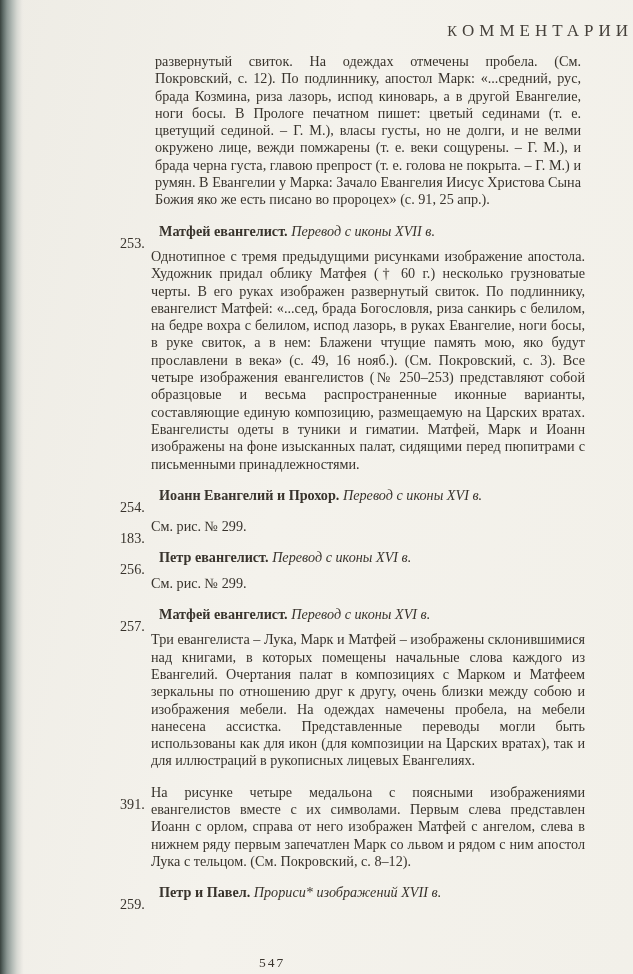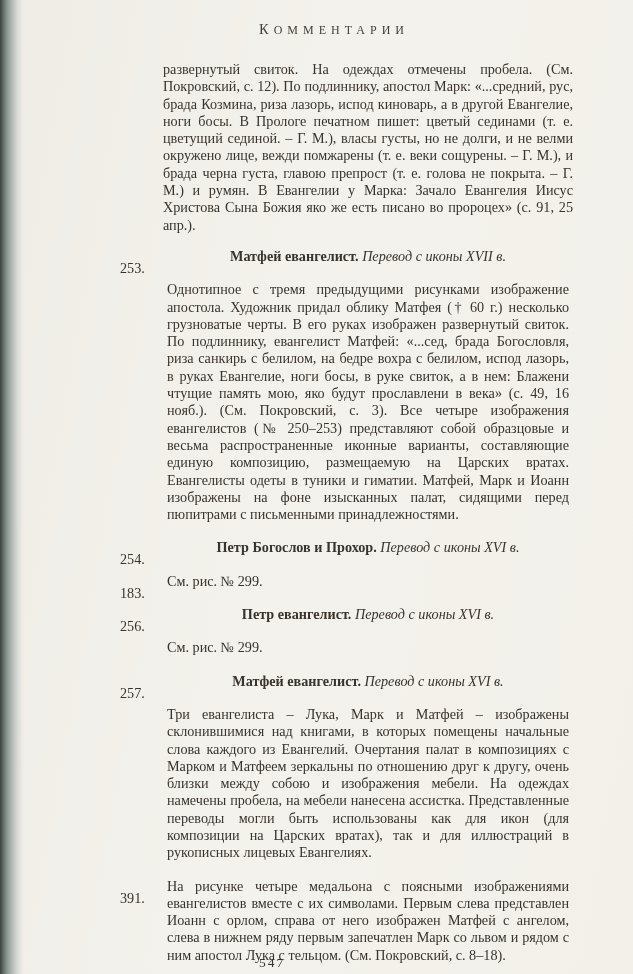--- a/index.html
+++ b/index.html
@@ -18,64 +18,63 @@
     width: 24px;
     background: linear-gradient(to right,
       #39423e 0px, #5d6a66 3px, #8b9692 7px,
       #b2bab5 12px, #d6d8d2 17px, #eceae4 22px, rgba(238,236,229,0) 24px);
   }
   .running-head {
     position: absolute;
     top: 21px;
     left: 35px;
     right: 0;
-    text-align: center;
-    font-size: 12px;
+    text-align: right;
+    font-size: 17px;
     letter-spacing: 5px;
     text-transform: uppercase;
     color: #45403a;
   }
   .running-head::first-letter {
     font-size: 14.5px;
   }
   .page-content {
     position: absolute;
     left: 151px;
     top: 49px;
     width: 434px;
     font-size: 14.2px;
     line-height: 17.3px;
   }
   .continuation {
-    margin: 12px;
+    margin: 4px;
     text-align: justify;
   }
   .entry {
     position: relative;
     margin-top: 14px;
   }
   .entry-num {
     position: absolute;
     left: -31px;
     top: 0;
     white-space: nowrap;
     margin-top: 12px;
   }
   .entry-heading {
-    margin: 0;
-    text-align: center;
+    margin: 8px;
   }
   .entry-title {
     font-weight: bold;
   }
   .entry-subtitle {
     font-style: italic;
   }
   .entry-body {
-    margin: 16px;
+    margin: 0;
     text-align: justify;
   }
   .page-number {
     position: absolute;
     left: 259px;
     bottom: 3px;
     font-size: 13.5px;
     letter-spacing: 2px;
     color: #3c362f;
     margin-top: 17px;
@@ -97,21 +96,21 @@
     <p class="entry-heading">
       <span class="entry-title">Матфей евангелист.</span>
       <span class="entry-subtitle">Перевод с иконы XVII в.</span>
     </p>
     <p class="entry-body">Однотипное с тремя предыдущими рисунками изображение апостола. Художник придал облику Матфея († 60 г.) несколько грузноватые черты. В его руках изображен развернутый свиток. По подлиннику, евангелист Матфей: «...сед, брада Богословля, риза санкирь с белилом, на бедре вохра с белилом, испод лазорь, в руках Евангелие, ноги босы, в руке свиток, а в нем: Блажени чтущие память мою, яко будут прославлени в века» (с. 49, 16 нояб.). (См. Покровский, с. 3). Все четыре изображения евангелистов (№ 250–253) представляют собой образцовые и весьма распространенные иконные варианты, составляющие единую композицию, размещаемую на Царских вратах. Евангелисты одеты в туники и гиматии. Матфей, Марк и Иоанн изображены на фоне изысканных палат, сидящими перед пюпитрами с письменными принадлежностями.</p>
   </section>
 
   <section class="entry">
     <span class="entry-num">254.</span>
     <p class="entry-heading">
-      <span class="entry-title">Петр Богослов и Прохор.</span>
+      <span class="entry-title">Иоанн Евангелий и Прохор.</span>
       <span class="entry-subtitle">Перевод с иконы XVI в.</span>
     </p>
   </section>
 
   <section class="entry">
     <span class="entry-num">183.</span>
     <p class="entry-body">См. рис. № 299.</p>
   </section>
 
   <section class="entry">
@@ -127,21 +126,21 @@
     <span class="entry-num">257.</span>
     <p class="entry-heading">
       <span class="entry-title">Матфей евангелист.</span>
       <span class="entry-subtitle">Перевод с иконы XVI в.</span>
     </p>
     <p class="entry-body">Три евангелиста – Лука, Марк и Матфей – изображены склонившимися над книгами, в которых помещены начальные слова каждого из Евангелий. Очертания палат в композициях с Марком и Матфеем зеркальны по отношению друг к другу, очень близки между собою и изображения мебели. На одеждах намечены пробела, на мебели нанесена ассистка. Представленные переводы могли быть использованы как для икон (для композиции на Царских вратах), так и для иллюстраций в рукописных лицевых Евангелиях.</p>
   </section>
 
   <section class="entry">
     <span class="entry-num">391.</span>
-    <p class="entry-body">На рисунке четыре медальона с поясными изображениями евангелистов вместе с их символами. Первым слева представлен Иоанн с орлом, справа от него изображен Матфей с ангелом, слева в нижнем ряду первым запечатлен Марк со львом и рядом с ним апостол Лука с тельцом. (См. Покровский, с. 8–18).</p>
+    <p class="entry-body">На рисунке четыре медальона с поясными изображениями евангелистов вместе с их символами. Первым слева представлен Иоанн с орлом, справа от него изображен Матфей с ангелом, слева в нижнем ряду первым запечатлен Марк со львом и рядом с ним апостол Лука с тельцом. (См. Покровский, с. 8–12).</p>
   </section>
 
   <section class="entry">
     <span class="entry-num">259.</span>
     <p class="entry-heading">
       <span class="entry-title">Петр и Павел.</span>
       <span class="entry-subtitle">Прориси* изображений XVII в.</span>
     </p>
 
   </section>

